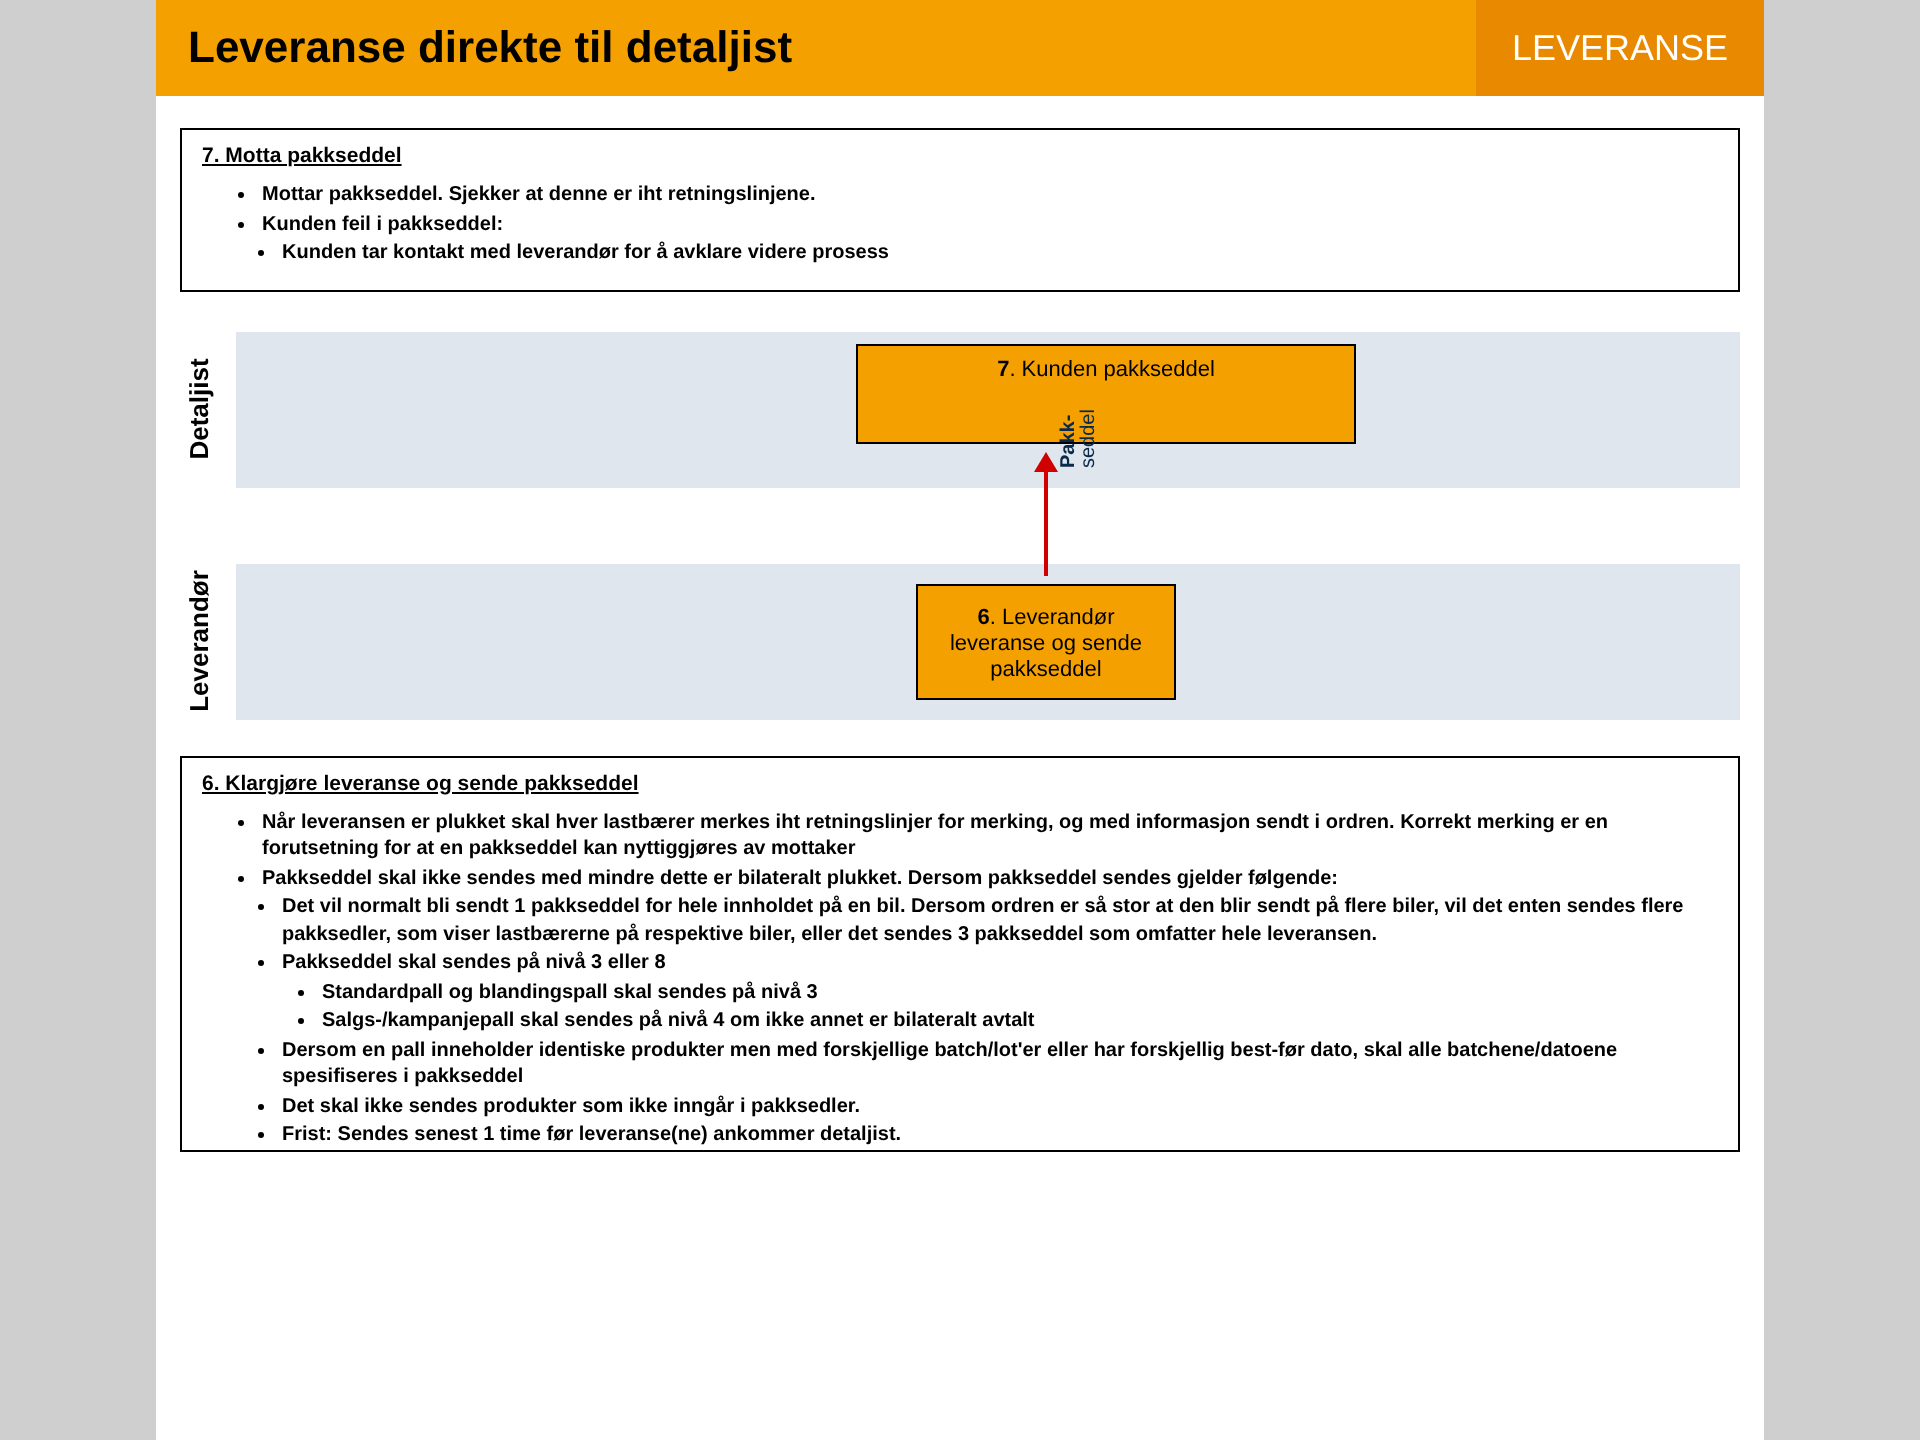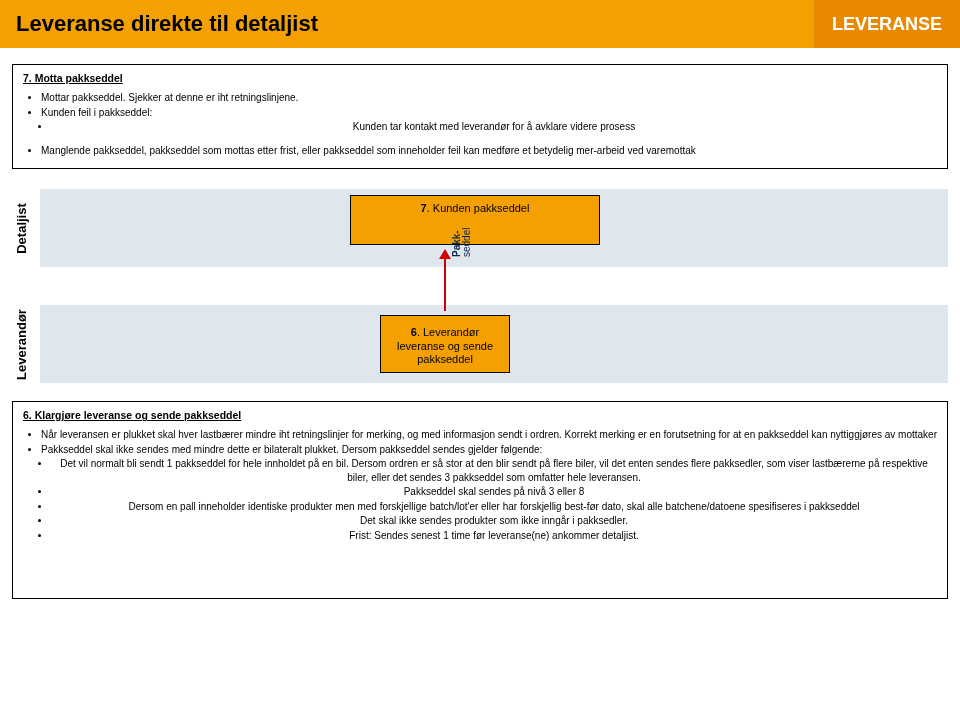--- a/index.html
+++ b/index.html
@@ -12,21 +12,21 @@
   *{box-sizing:border-box;}
   body{
     margin:0;
     background:#cfcfcf;
     font-family:Arial,Helvetica,sans-serif;
     color:#000;
     display:flex;
     justify-content:center;
   }
   .slide{
-    width:960px;
+    width:804px;
     height:720px;
     background:var(--page);
     position:relative;
   }
 
   
   .titlebar{
     background:var(--orange);
     height:48px;
     display:flex;
@@ -36,21 +36,21 @@
   }
   .titlebar h1{
     font-size:22px;
     font-weight:700;
     margin:0;
     color:#000;
   }
   .titlebar .tag{
     background:var(--orange-dark);
     color:#fff;
-    font-weight:700;
+    font-weight:400;
     font-size:18px;
     padding:12px 18px;
     height:100%;
     display:flex;
     align-items:center;
   }
 
   
   .infobox{
     margin:16px 12px 8px 12px;
@@ -59,22 +59,22 @@
     font-size:10px;
     line-height:1.35;
   }
   .infobox .hd{
     font-weight:700;
     text-decoration:underline;
     font-size:10.5px;
     margin-bottom:6px;
   }
   .infobox ul{margin:0;padding-left:18px;}
-  .infobox ul.inner{padding-left:28px;text-align:center;}
-  .infobox li{margin:0 0 1px 0;}
+  .infobox ul.inner{padding-left:28px;}
+  .infobox li{margin:0 0 1px 12px;font-weight:bold;}
 
   
   .lanes{
     position:relative;
     margin-top:8px;
     height:220px;
   }
   .lane{
     position:absolute;
     left:40px;
@@ -175,23 +175,20 @@
 
   <div class="infobox">
     <div class="hd">7. Motta pakkseddel</div>
     <ul>
       <li>Mottar pakkseddel. Sjekker at denne er iht retningslinjene.</li>
       <li>Kunden feil i pakkseddel:</li>
     </ul>
     <ul class="inner">
       <li>Kunden tar kontakt med leverandør for å avklare videre prosess</li>
     </ul>
-    <ul style="margin-top:10px;">
-      <li>Manglende pakkseddel, pakkseddel som mottas etter frist,  eller pakkseddel som inneholder feil kan medføre et betydelig mer-arbeid ved varemottak</li>
-    </ul>
   </div>
 
   <div class="lanes">
     <div class="lane-label top">
       <span>Detaljist</span>
     </div>
     <div class="lane top"></div>
 
     <div class="lane-label bot">
       <span>Leverandør</span>
@@ -213,26 +210,30 @@
     <div class="arrow"></div>
     <div class="arrow-label">
       <span>Pakk-</span><br>
       <span class="l2">seddel</span>
     </div>
   </div>
 
   <div class="infobox bottom">
     <div class="hd">6. Klargjøre  leveranse  og sende  pakkseddel</div>
     <ul>
-      <li>Når leveransen er plukket skal hver lastbærer mindre iht retningslinjer for merking, og med informasjon sendt i ordren. Korrekt merking er en forutsetning for at en pakkseddel kan nyttiggjøres av mottaker</li>
+      <li>Når leveransen er plukket skal hver lastbærer merkes iht retningslinjer for merking, og med informasjon sendt i ordren. Korrekt merking er en forutsetning for at en pakkseddel kan nyttiggjøres av mottaker</li>
       <li>Pakkseddel skal ikke sendes med mindre dette er bilateralt plukket. Dersom pakkseddel sendes gjelder følgende:</li>
     </ul>
     <ul class="inner">
       <li>Det vil normalt bli sendt 1 pakkseddel for hele innholdet på en bil. Dersom ordren er så stor at den blir sendt på flere biler, vil det enten sendes flere pakksedler, som viser lastbærerne på respektive biler, eller det sendes 3 pakkseddel som omfatter hele leveransen.</li>
       <li>Pakkseddel skal sendes på nivå 3 eller 8</li>
+    </ul>
+    <ul class="inner" style="padding-left:48px;">
+      <li>Standardpall og blandingspall skal sendes på nivå 3</li>
+      <li>Salgs-/kampanjepall skal sendes på nivå 4 om ikke annet er bilateralt avtalt</li>
     </ul>
     <ul class="inner">
       <li>Dersom en pall inneholder identiske produkter men med forskjellige batch/lot'er eller har forskjellig best-før dato, skal alle batchene/datoene spesifiseres i pakkseddel</li>
       <li>Det skal ikke sendes produkter som ikke inngår i pakksedler.</li>
       <li>Frist: Sendes senest 1 time før leveranse(ne) ankommer detaljist.</li>
     </ul>
   </div>
 
 </div>
 

